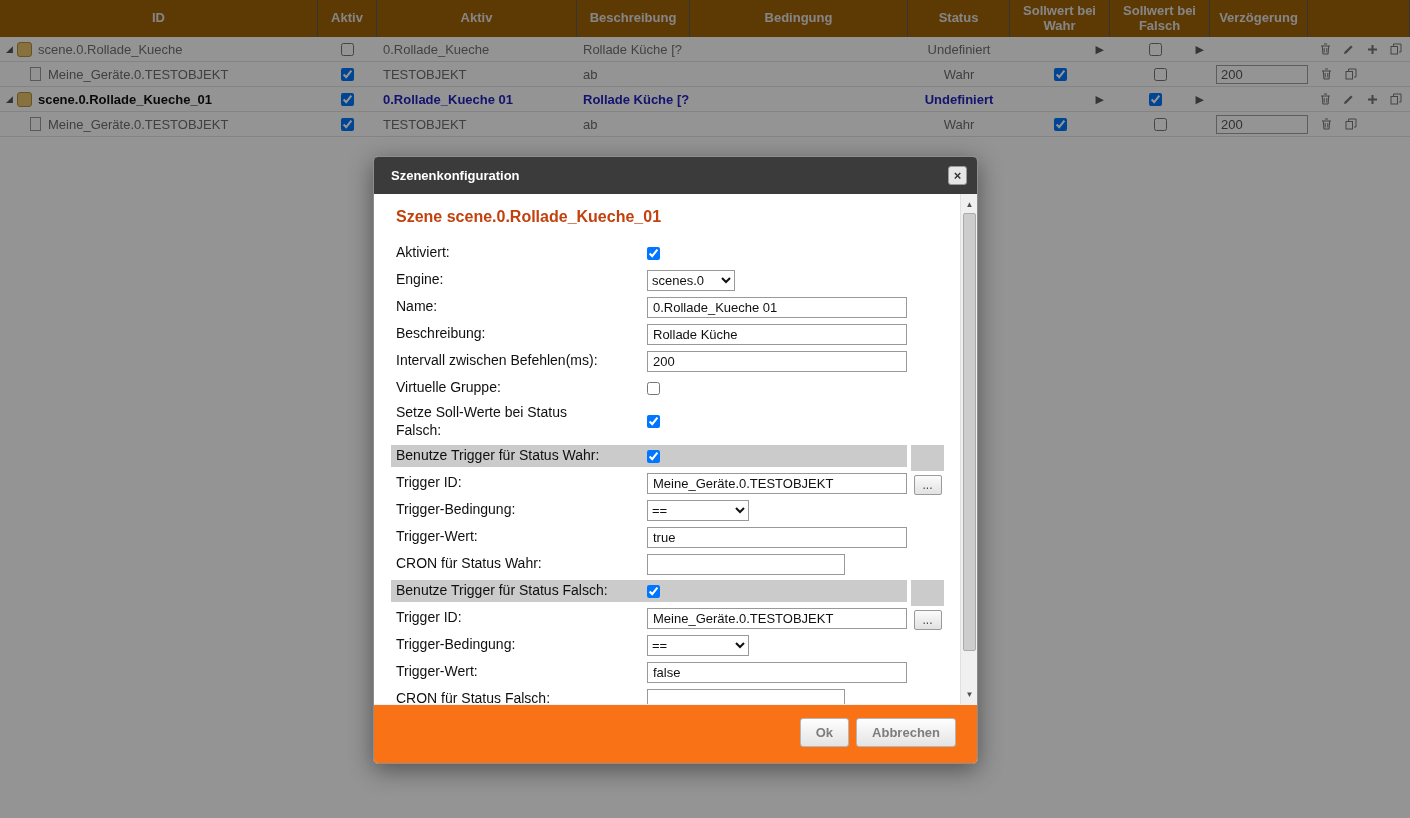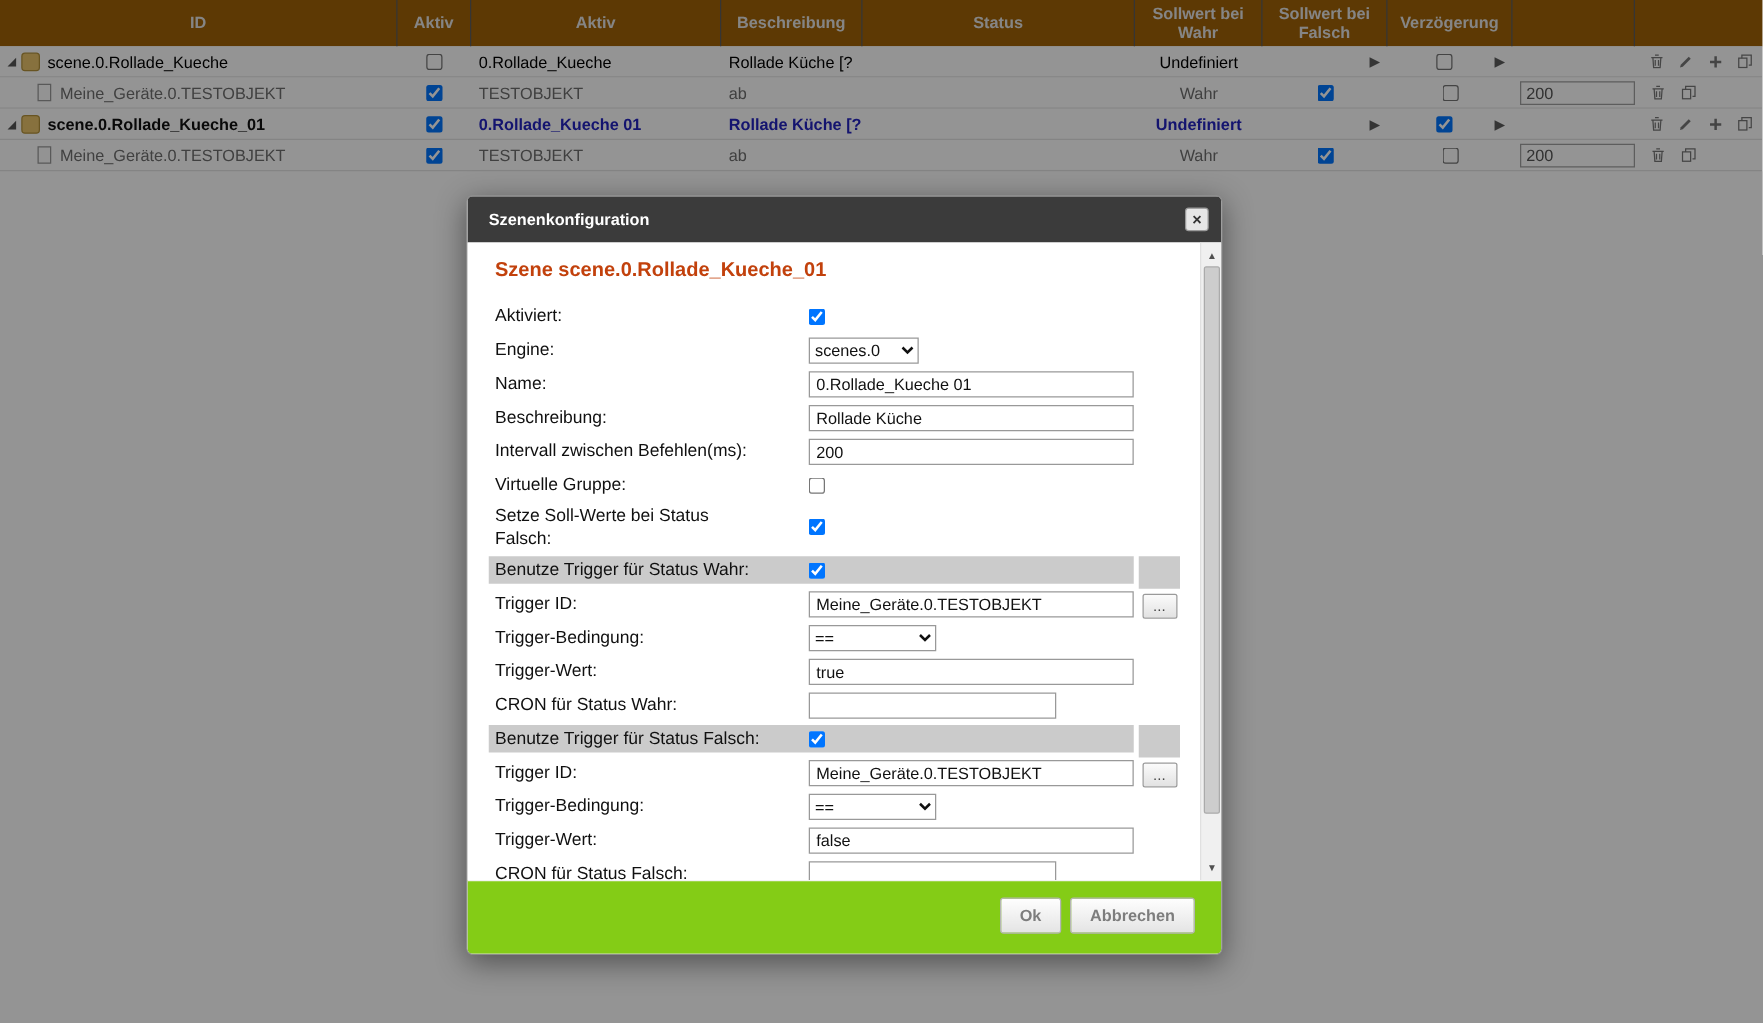--- a/index.html
+++ b/index.html
@@ -8,21 +8,21 @@
 
   
   .page { position:absolute; inset:0; background:#ffffff; z-index:1; }
   .trow { display:grid; grid-template-columns:318px 59px 200px 113px 218px 102px 100px 100px 98px 102px; }
   .thead { background:#a16207; height:37px; }
   .thead .tcell { color:#e6e6e6; font-weight:bold; font-size:13px; display:flex; align-items:center;
                   justify-content:center; text-align:center; border-right:1px solid #5c5c5c; line-height:1.15; padding:0 4px; }
   .drow { height:25px; border-bottom:1px solid #e4e4e4; background:#fff; }
   .dcell { display:flex; align-items:center; font-size:13px; padding:0 6px; overflow:hidden; white-space:nowrap; }
   .c-center { justify-content:center; }
-  .dim1 { color:#000000; }
+  .dim1 { color:#737373; }
   .memtxt { color:#6e6e6e; }
   .sel-id { color:#111; font-weight:bold; }
   .bluelink { color:#2323c0; font-weight:bold; }
   .expander { font-size:9px; color:#555; margin-right:4px; cursor:pointer; }
   .scene-ic { width:15px; height:15px; background:#e9c36b; border:1px solid #b3923c; border-radius:3px; margin-right:6px; flex:none; }
   .doc-ic { width:11px; height:14px; background:#fdfdfd; border:1px solid #999; margin:0 7px 0 24px; flex:none; }
   .icon-btn { width:18px; height:18px; display:inline-flex; align-items:center; justify-content:center;
               margin-left:7px; cursor:pointer; }
   .play { color:#5c5c5c; font-size:11px; cursor:pointer; }
   .verz-inp { width:92px; height:19px; border:1px solid #a0a0a0; font-size:13px; color:#555; padding:0 4px;
@@ -65,38 +65,39 @@
                 border-radius:2px; font-size:12px; color:#444; cursor:pointer; line-height:1; }
 
   
   .sbar { position:absolute; top:0; right:0; width:17px; height:510px; background:#f0f0f0; border-left:1px solid #e0e0e0; }
   .sb-arrow { position:absolute; left:0; width:17px; height:16px; display:flex; align-items:center; justify-content:center;
               font-size:8px; color:#505050; cursor:pointer; }
   .sb-up { top:2px; } .sb-down { bottom:2px; }
   .sb-thumb { position:absolute; left:2px; top:19px; width:13px; height:438px; background:#cdcdcd;
               border:1px solid #ababab; border-radius:2px; cursor:pointer; }
 
-  .dlg-footer { height:59px; background:#84cc16; display:flex; align-items:flex-start; justify-content:flex-end;
+  .dlg-footer { height:59px; background:#f97316; display:flex; align-items:flex-start; justify-content:flex-end;
                 padding:13px 21px 0 0; gap:7px; border-top:1px solid #f2f2f2; }
   .btn { height:29px; border:1px solid #b5b5b5; border-radius:3px; background:linear-gradient(#fefefe,#e4e4e4);
          color:#7d7d7d; font-weight:bold; font-size:13px; padding:0 15px; cursor:pointer;
          font-family:"Liberation Sans", sans-serif; }
 
   svg { display:block; }
 </style>
 </head>
 <body>
 
 <div class="page">
 
   <div class="trow thead">
     <div class="tcell">ID</div>
     <div class="tcell">Aktiv</div>
     <div class="tcell">Aktiv</div>
     <div class="tcell">Beschreibung</div>
+    <div class="tcell">Bedingung</div>
     <div class="tcell">Status</div>
     <div class="tcell">Sollwert bei Wahr</div>
     <div class="tcell">Sollwert bei Falsch</div>
     <div class="tcell">Verzögerung</div>
     <div class="tcell"></div>
   </div>
 
   <div class="trow drow">
     <div class="dcell">
       <span class="expander">◢</span>

